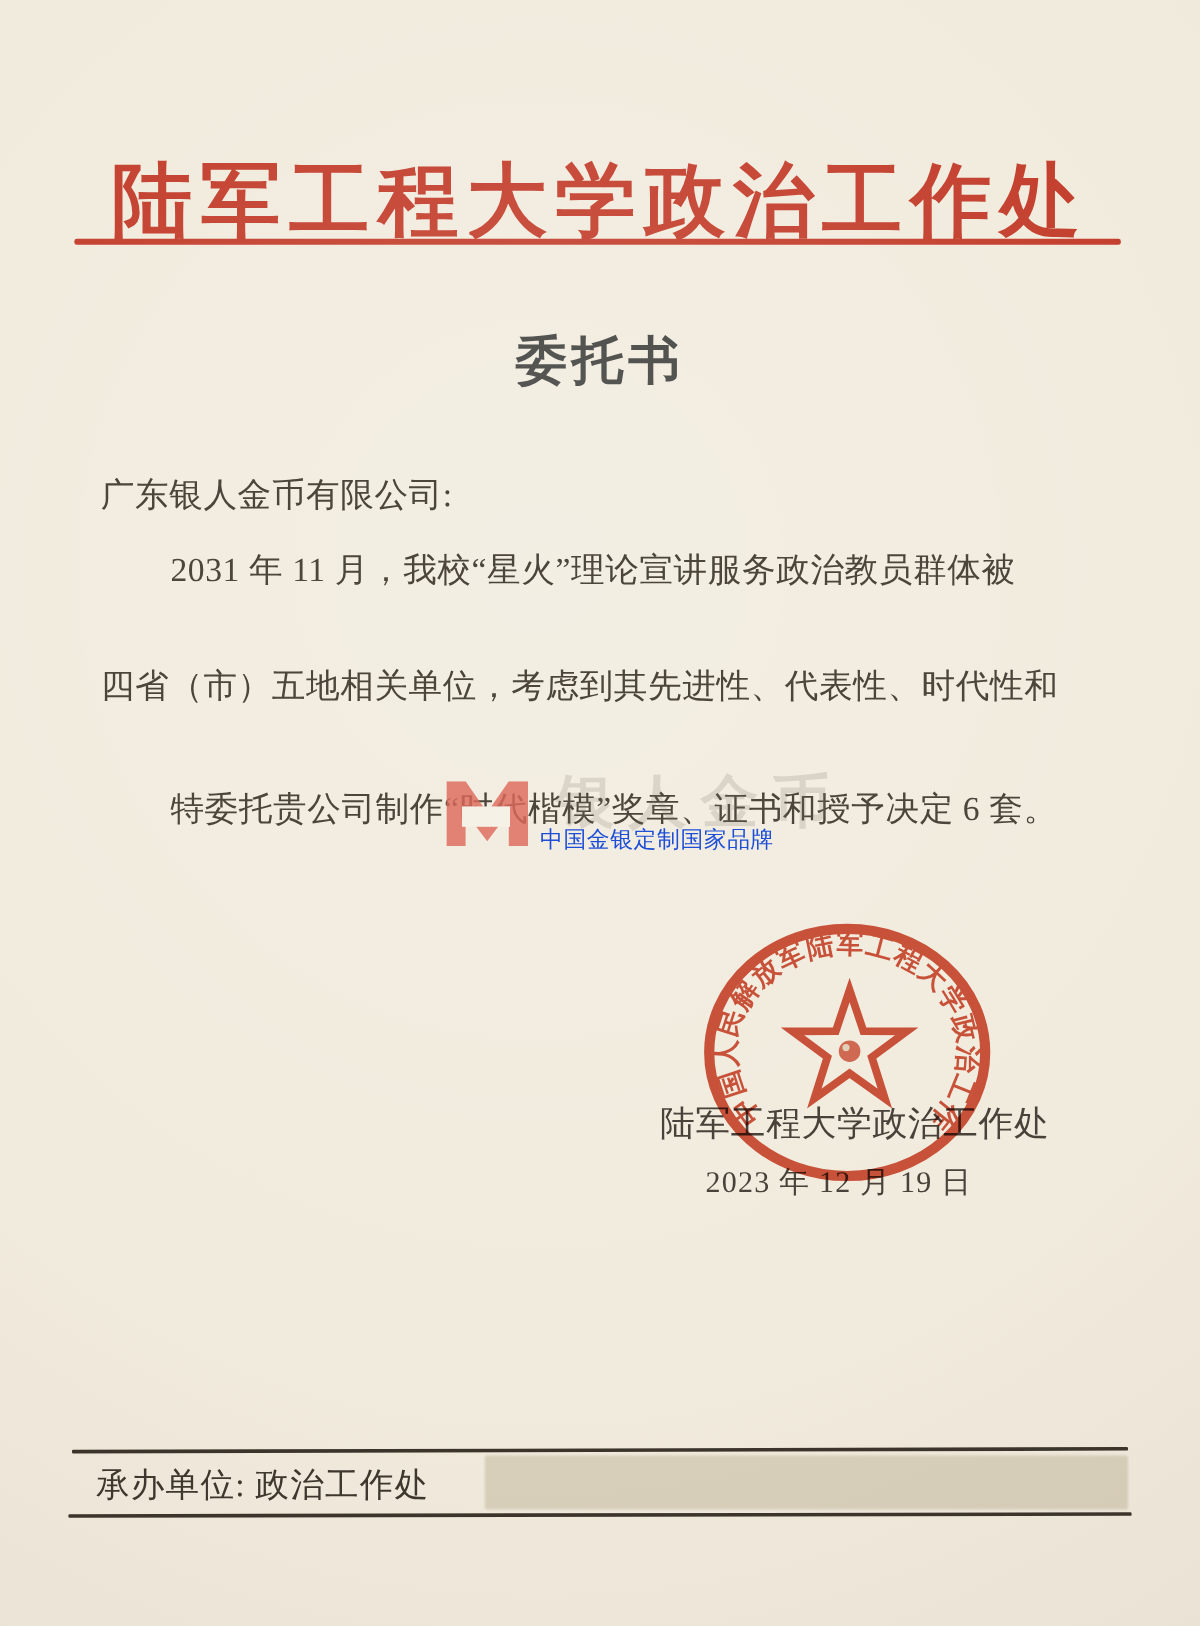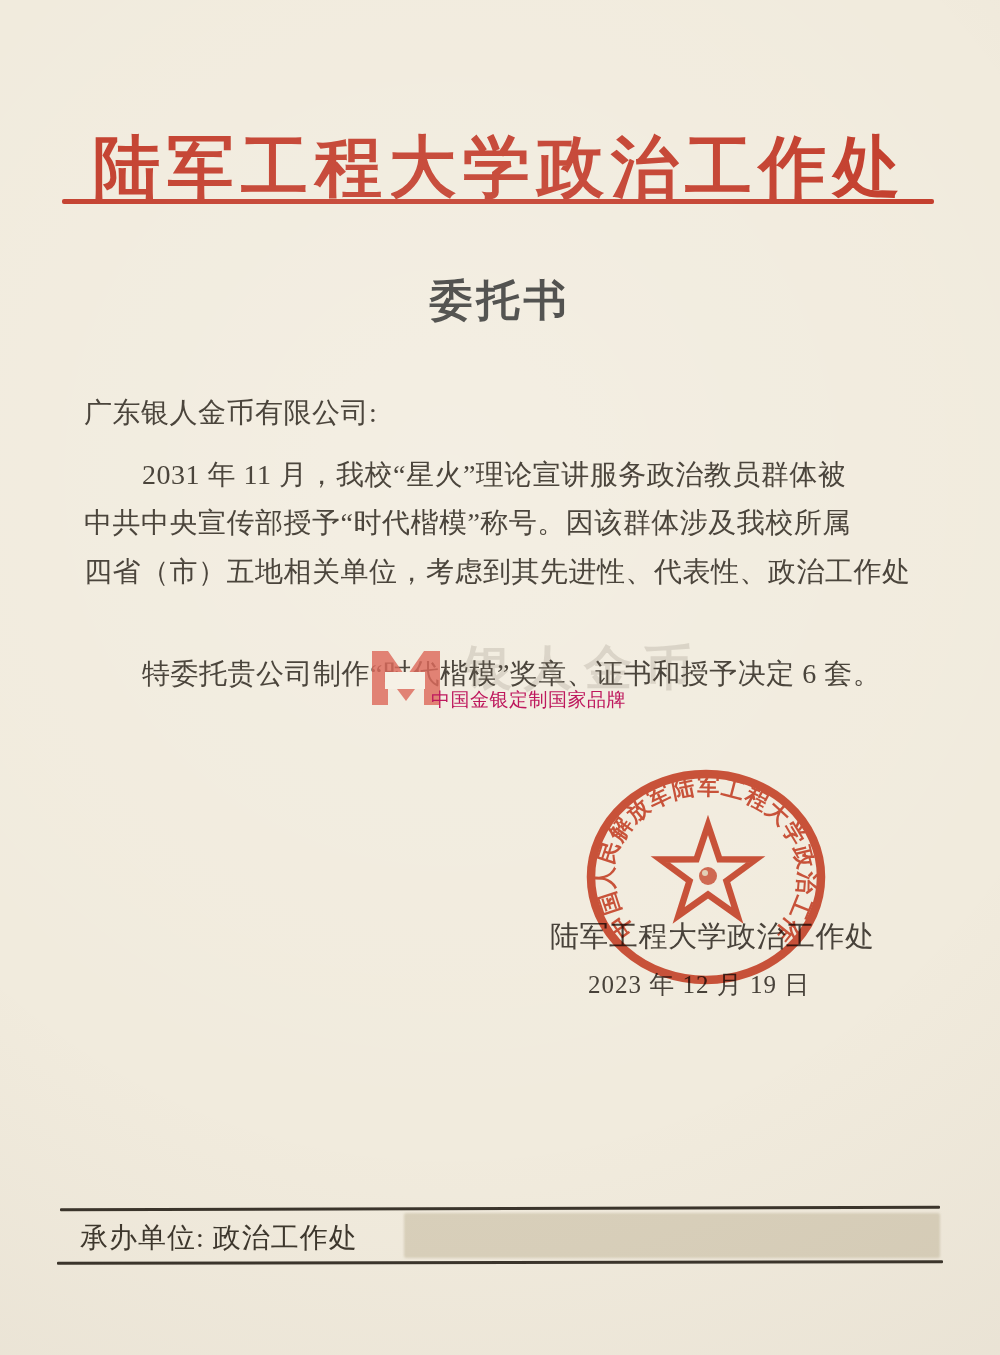--- a/index.html
+++ b/index.html
@@ -40,23 +40,23 @@
   }
   .indent{left:142px;}
   
   .wm-logo{position:absolute;left:372px;top:651px;z-index:3;}
   .wm-brand{
     position:absolute;left:428px;top:636px;z-index:2;
     font-size:48px;font-weight:bold;letter-spacing:12px;
     color:rgba(125,115,102,0.20);white-space:nowrap;margin-left:36px;
   }
   .wm-tagline{
-    position:absolute;left:431px;top:687px;z-index:3;
+    position:absolute;left:450px;top:687px;z-index:3;
     font-size:19px;letter-spacing:0.5px;
-    color:#be185d;white-space:nowrap;
+    color:#1d4ed8;white-space:nowrap;
     font-family:"Liberation Sans","DejaVu Sans",sans-serif;
   }
   
   .seal{
     position:absolute;left:586px;top:757px;z-index:4;
     mix-blend-mode:multiply;opacity:0.92;
   }
   .sig-org{
     position:absolute;left:550px;top:917px;z-index:1;
     font-size:29px;color:#48423a;letter-spacing:0.5px;white-space:nowrap;
@@ -83,22 +83,21 @@
 
 <div class="page">
 
   <div class="letterhead">陆军工程大学政治工作处</div>
   <div class="letterhead-rule"></div>
 
   <div class="doc-title">委托书</div>
 
   <div class="body-line" style="top:394px">广东银人金币有限公司:</div>
   <div class="body-line indent" style="top:456px">2031 年 11 月，我校“星火”理论宣讲服务政治教员群体被</div>
-  <div class="body-line" style="top:504px">中共中央宣传部授予“时代楷模”称号。因该群体涉及我校所属</div>
-  <div class="body-line" style="top:553px">四省（市）五地相关单位，考虑到其先进性、代表性、政治工作处</div>
+  <div class="body-line" style="top:553px">四省（市）五地相关单位，考虑到其先进性、代表性、时代性和</div>
   <div class="body-line indent" style="top:655px">特委托贵公司制作“时代楷模”奖章、证书和授予决定 6 套。</div>
 
   <div class="wm-brand">银人金币</div>
   <svg class="wm-logo" width="68" height="54" viewBox="0 0 68 54" xmlns="http://www.w3.org/2000/svg">
     <polygon points="0,0 16,0 34,26 52,0 68,0 68,54 52,54 52,26 34,50 16,26 16,54 0,54" fill="#dd6a5c" opacity="0.82"></polygon>
     <rect x="13" y="21" width="40" height="17" fill="#f6f1e6"></rect>
   </svg>
   <div class="wm-tagline">中国金银定制国家品牌</div>
 
   <div class="sig-org">陆军工程大学政治工作处</div>

